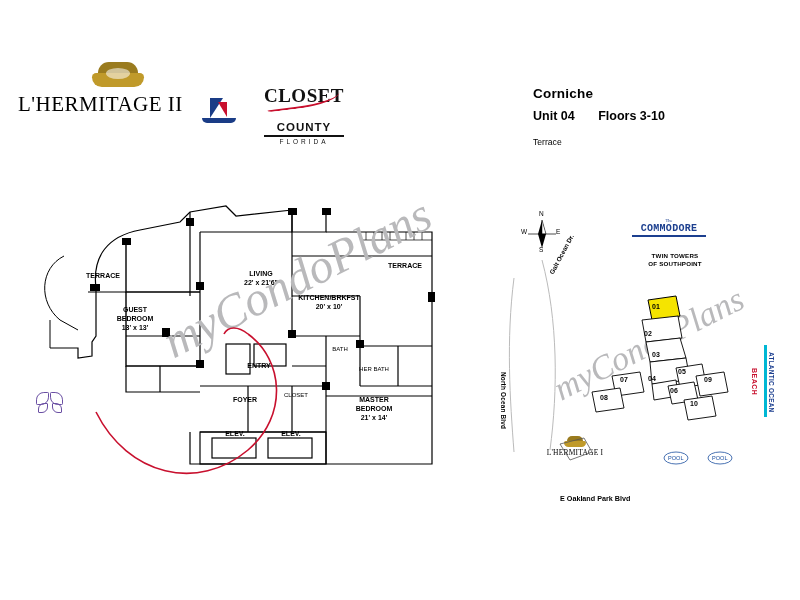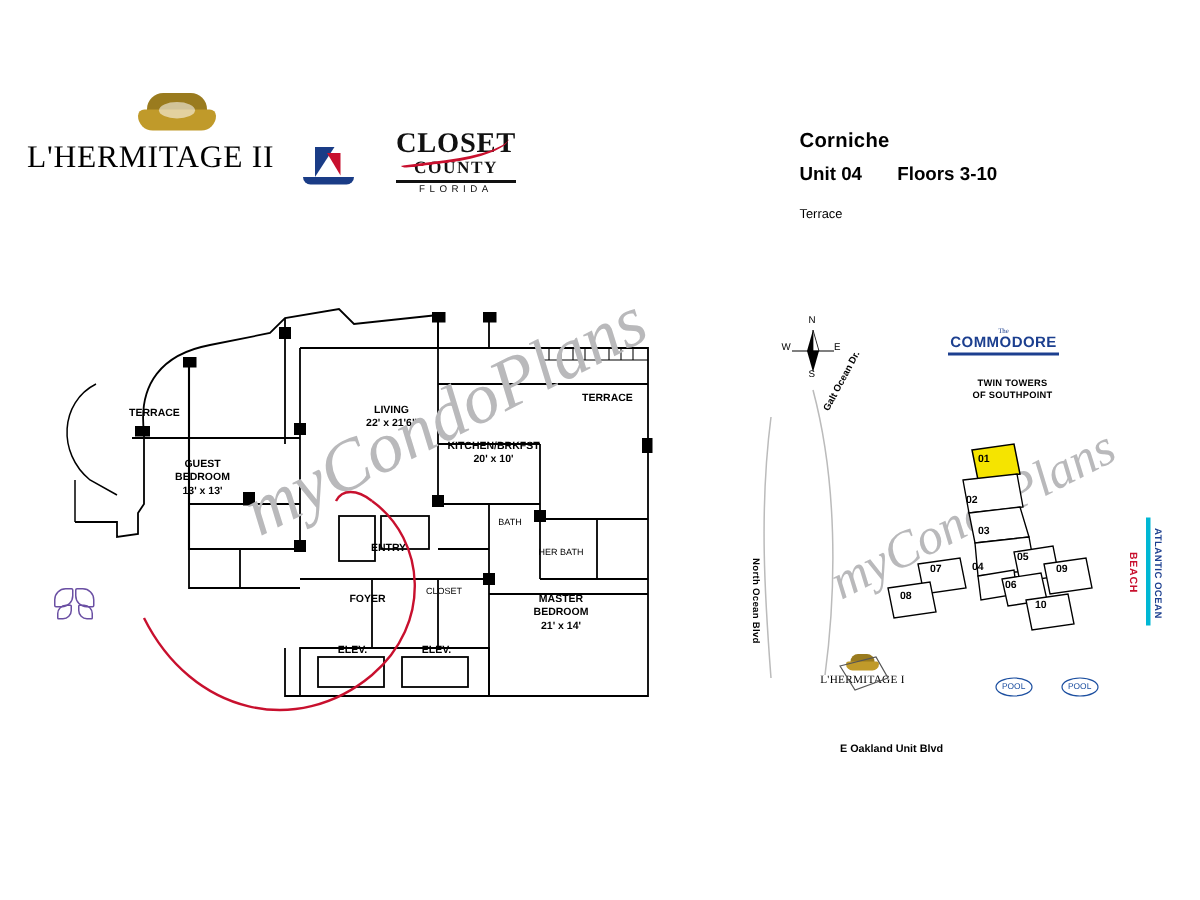--- a/index.html
+++ b/index.html
@@ -51,23 +51,23 @@
     background: #1a3c86; border-radius: 0 0 8px 8px;
   }
 
   .logo-broward { position: absolute; left: 258px; top: 86px; width: 92px; text-align: center; }
   .logo-broward .bw-top {
     font-family: "Liberation Serif", serif;
     font-size: 19px; font-weight: 700; letter-spacing: .5px; line-height: 1;
     color: #111;
   }
   .logo-broward .bw-mid {
-    font-family: Liberation Serif, serif;
+    font-family: Liberation Sans, sans-serif;
     font-size: 11.5px; font-weight: 700; letter-spacing: 1px; color: #111;
-    margin-top: 1px;
+    margin-top: 16px;
   }
   .logo-broward .bw-bar { height: 2px; background: #111; margin: 2px 6px 1px 6px; }
   .logo-broward .bw-sub {
     font-size: 6.5px; letter-spacing: 3px; color: #111;
   }
   .logo-broward .bw-swoosh {
     position: absolute; left: 8px; top: 2px; width: 74px; height: 20px;
     border-bottom: 2px solid #c8102e; border-radius: 0 0 60% 10%;
     transform: rotate(-7deg);
   }
@@ -122,21 +122,21 @@
   .compass { position: absolute; left: 520px; top: 212px; width: 44px; height: 44px; }
   .compass .lbl { position: absolute; font-size: 6.5px; }
   .compass .n { left: 19px; top: -2px; }
   .compass .s { left: 19px; top: 34px; }
   .compass .e { left: 36px; top: 16px; }
   .compass .w { left: 1px; top: 16px; }
 
   .commodore { position: absolute; left: 632px; top: 218px; text-align: center; width: 74px; }
   .commodore .cm-the { font-size: 4.6px; font-family: "Liberation Serif", serif; color: #1c3f8f; }
   .commodore .cm-name {
-    font-family: Liberation Sans, sans-serif; font-size: 10px; font-weight: 700;
+    font-family: Liberation Mono, monospace; font-size: 10px; font-weight: 700;
     color: #1c3f8f; letter-spacing: .3px;
   }
   .commodore .cm-bar { height: 1.5px; background: #1c3f8f; margin-top: 1px; }
 
   .twin {
     position: absolute; left: 636px; top: 252px; width: 78px; text-align: center;
     font-size: 6.2px; font-weight: 700; line-height: 1.35; letter-spacing: .2px;
   }
 
   .herm2 { position: absolute; left: 535px; top: 436px; width: 80px; text-align: center; }
@@ -387,21 +387,21 @@
   <div class="herm2">
     <div class="mini-crest">
       <div class="t"></div>
         <div class="b"></div>
     </div>
     <div class="nm">L'HERMITAGE I</div>
   </div>
 
   <div class="galt">Galt Ocean Dr.</div>
   <div class="noblvd">North Ocean Blvd</div>
-  <div class="eoakland">E Oakland Unit Blvd</div>
+  <div class="eoakland">E Oakland Park Blvd</div>
 
   <div class="oceanline"></div>
   <div class="beachlbl">BEACH</div>
   <div class="oceanlbl">ATLANTIC OCEAN</div>
   <div class="pool1">POOL</div>
   <div class="pool2">POOL</div>
 
   <svg class="sitemap" width="290" height="290" viewBox="0 0 290 290">
 
     <path d="M14 78 C6 140 10 200 14 252" fill="none" stroke="#bbb" stroke-width="1"></path>

